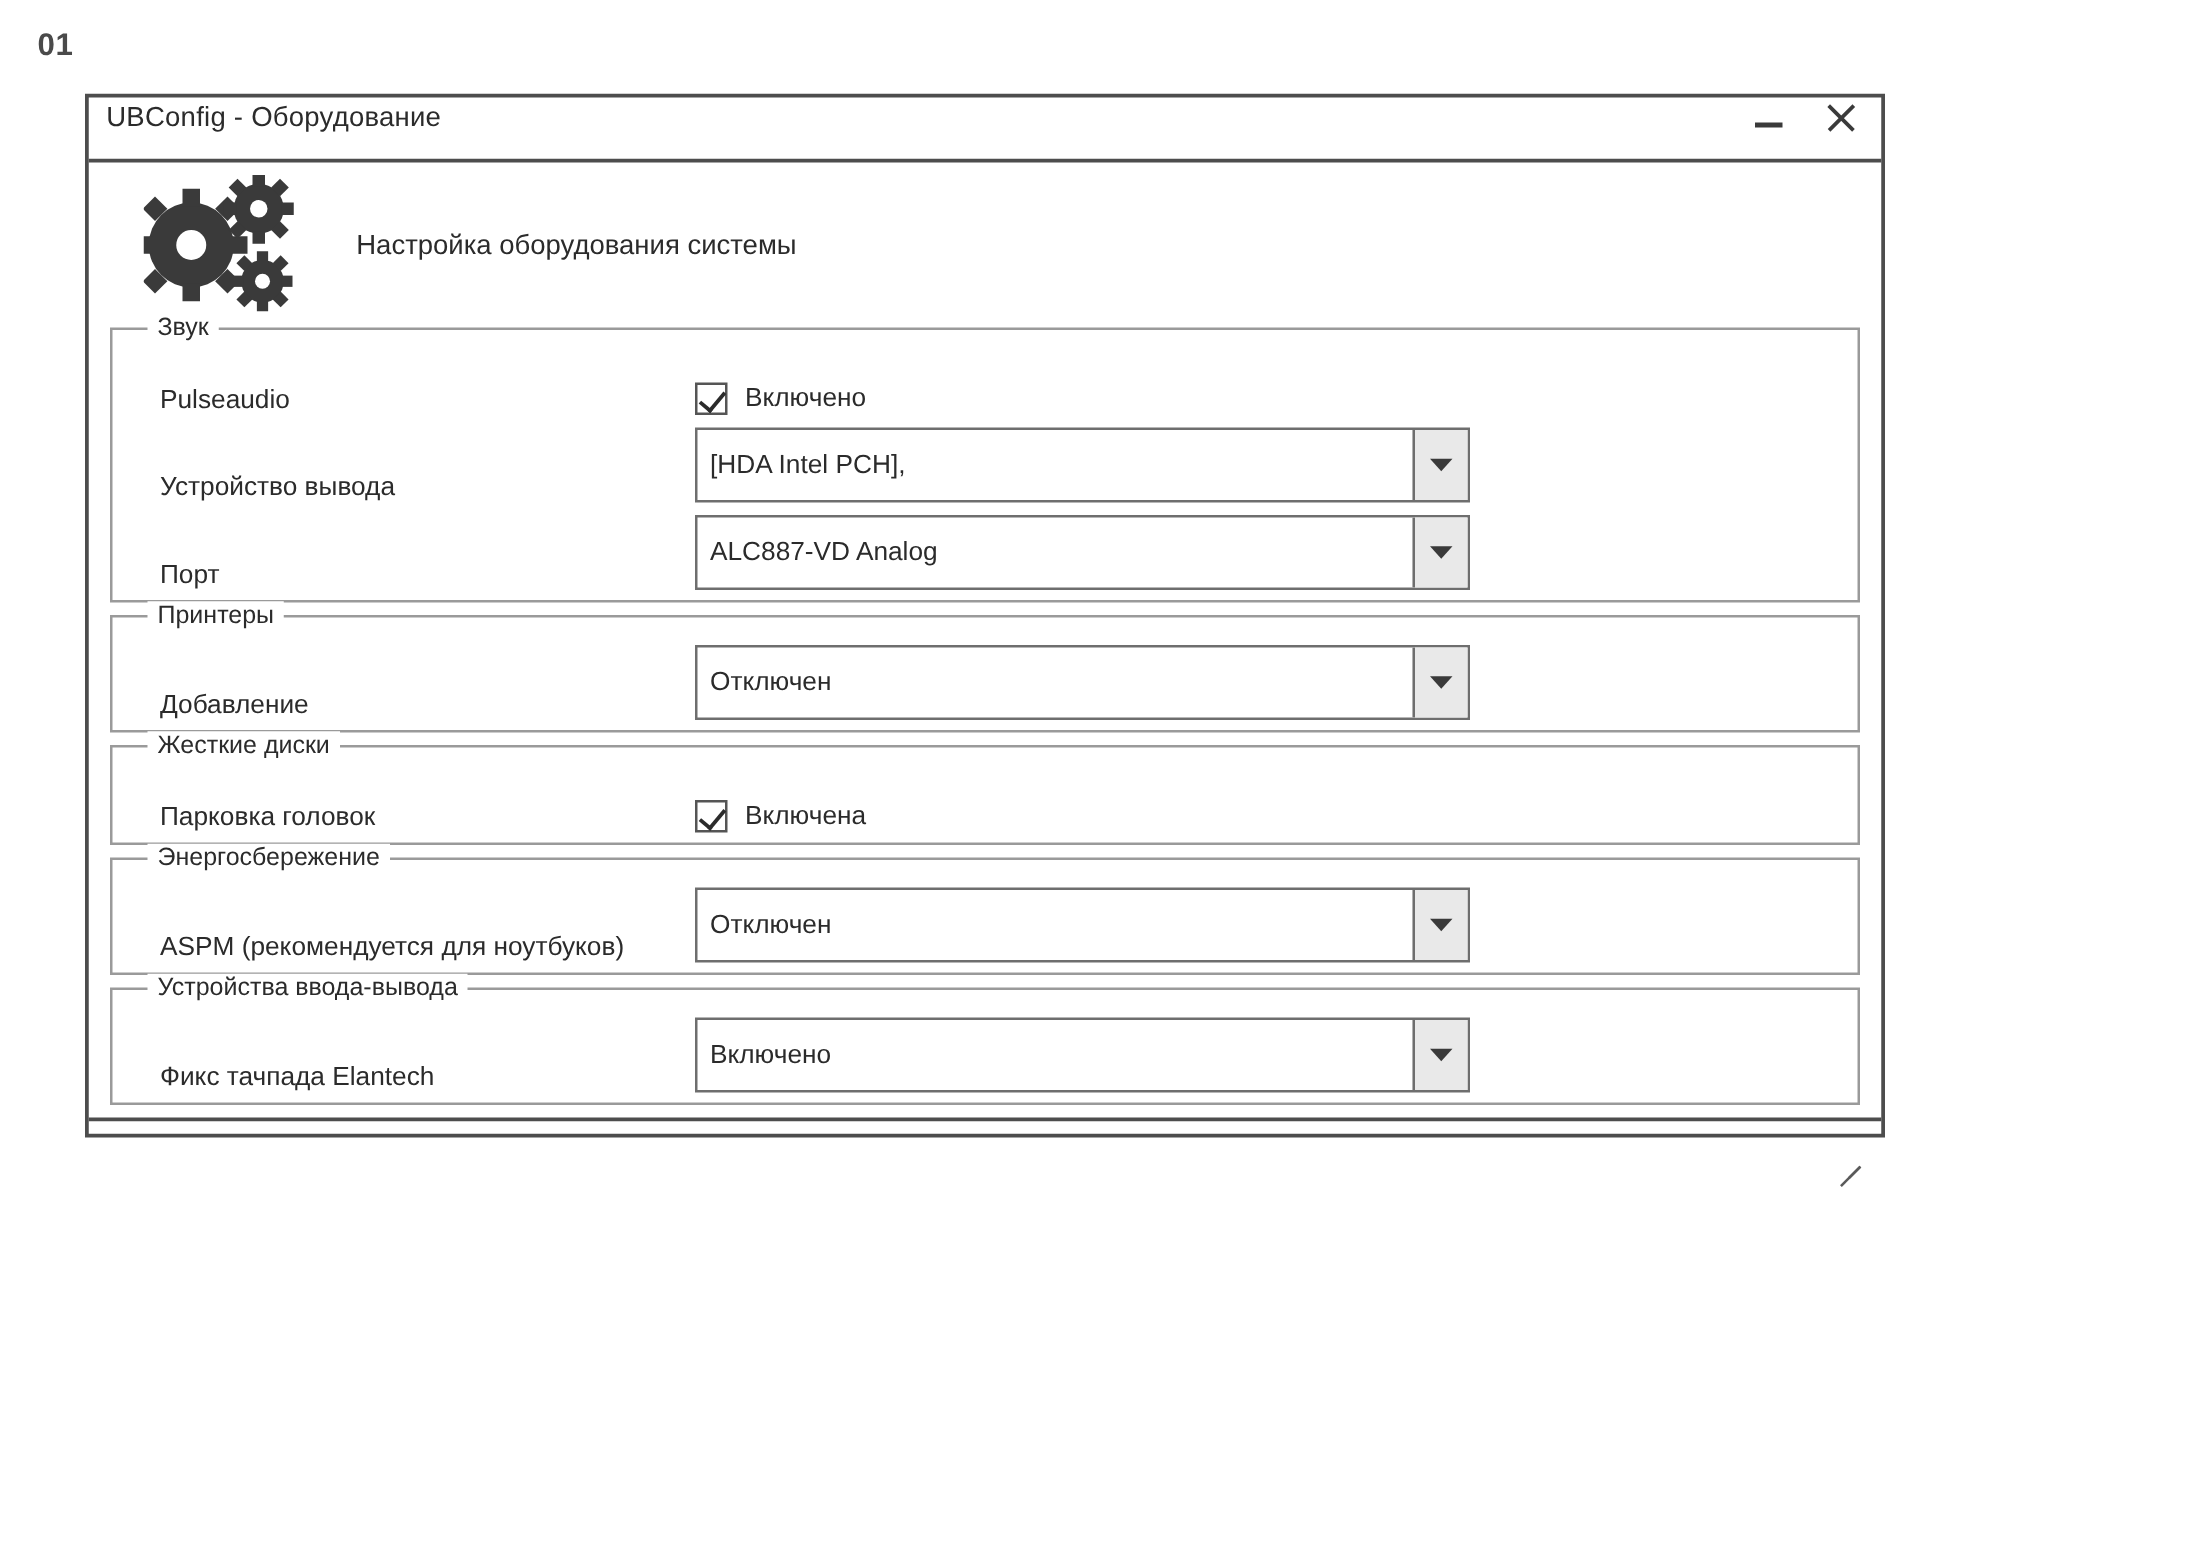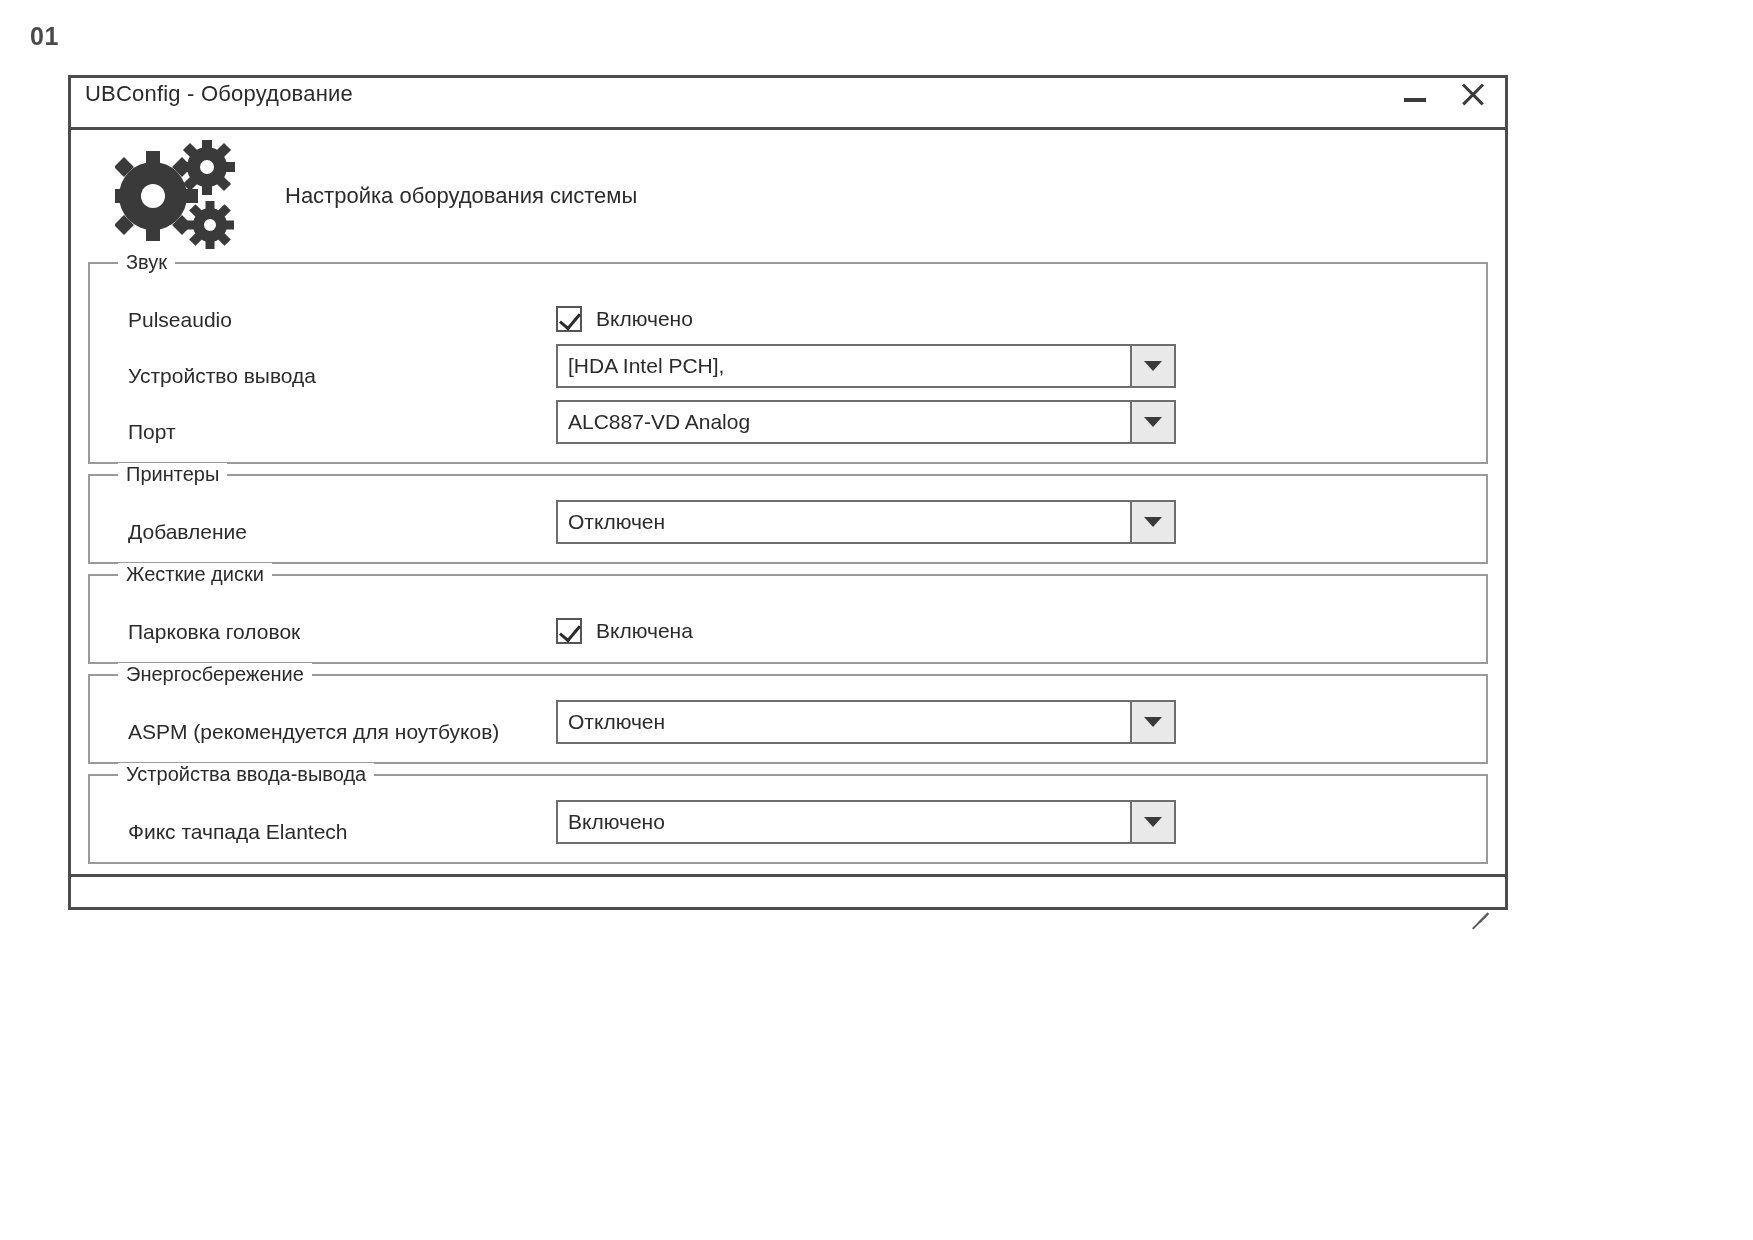--- a/index.html
+++ b/index.html
@@ -111,21 +111,21 @@
   .header-caption {
     font-size: 22px;
     margin-left: 40px;
     color: #2b2b2b;
   }
 
   .groupbox {
     position: relative;
     border: 2px solid #9a9a9a;
     margin: 0 3px 10px 3px;
-    padding: 22px 18px 18px 18px;
+    padding: 22px 18px 8px 18px;
     box-sizing: border-box;
   }
   .groupbox > .legend {
     position: absolute;
     top: -13px;
     left: 28px;
     background: #ffffff;
     padding: 0 8px;
     font-size: 20px;
     color: #2b2b2b;
@@ -178,21 +178,21 @@
     border-width: 0 3px 3px 0;
     transform: rotate(40deg);
   }
   .check-label {
     font-size: 21px;
     color: #2b2b2b;
   }
 
   .combo {
     width: 620px;
-    height: 44px;
+    height: 60px;
     border: 2px solid #6e6e6e;
     box-sizing: border-box;
     background: #ffffff;
     display: flex;
     align-items: stretch;
     position: relative;
   }
   .combo .value {
     flex: 1 1 auto;
     display: flex;

